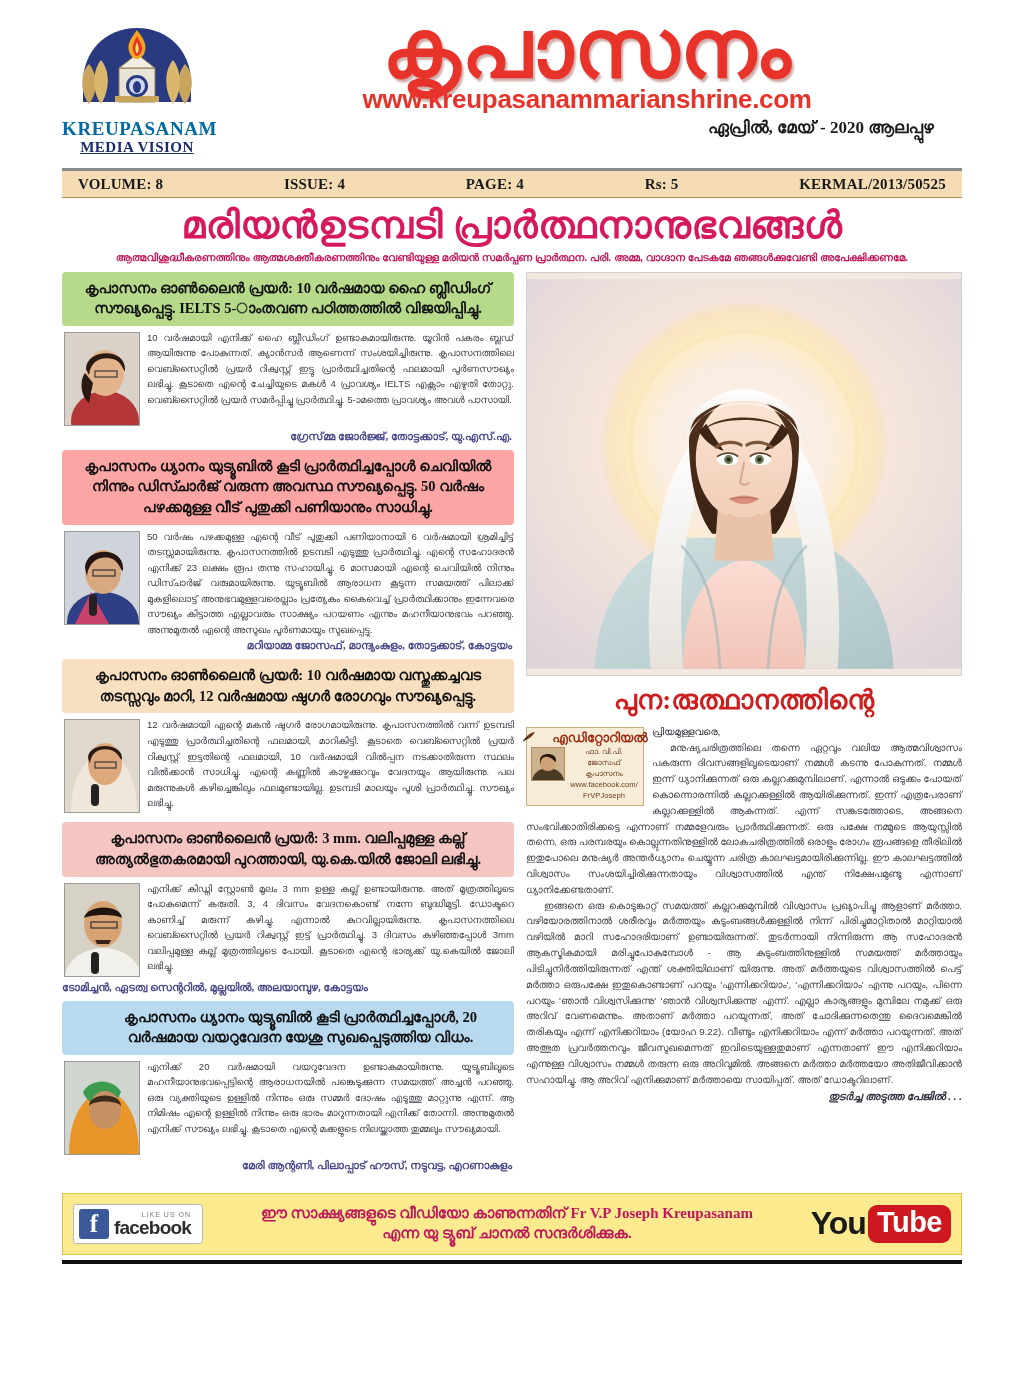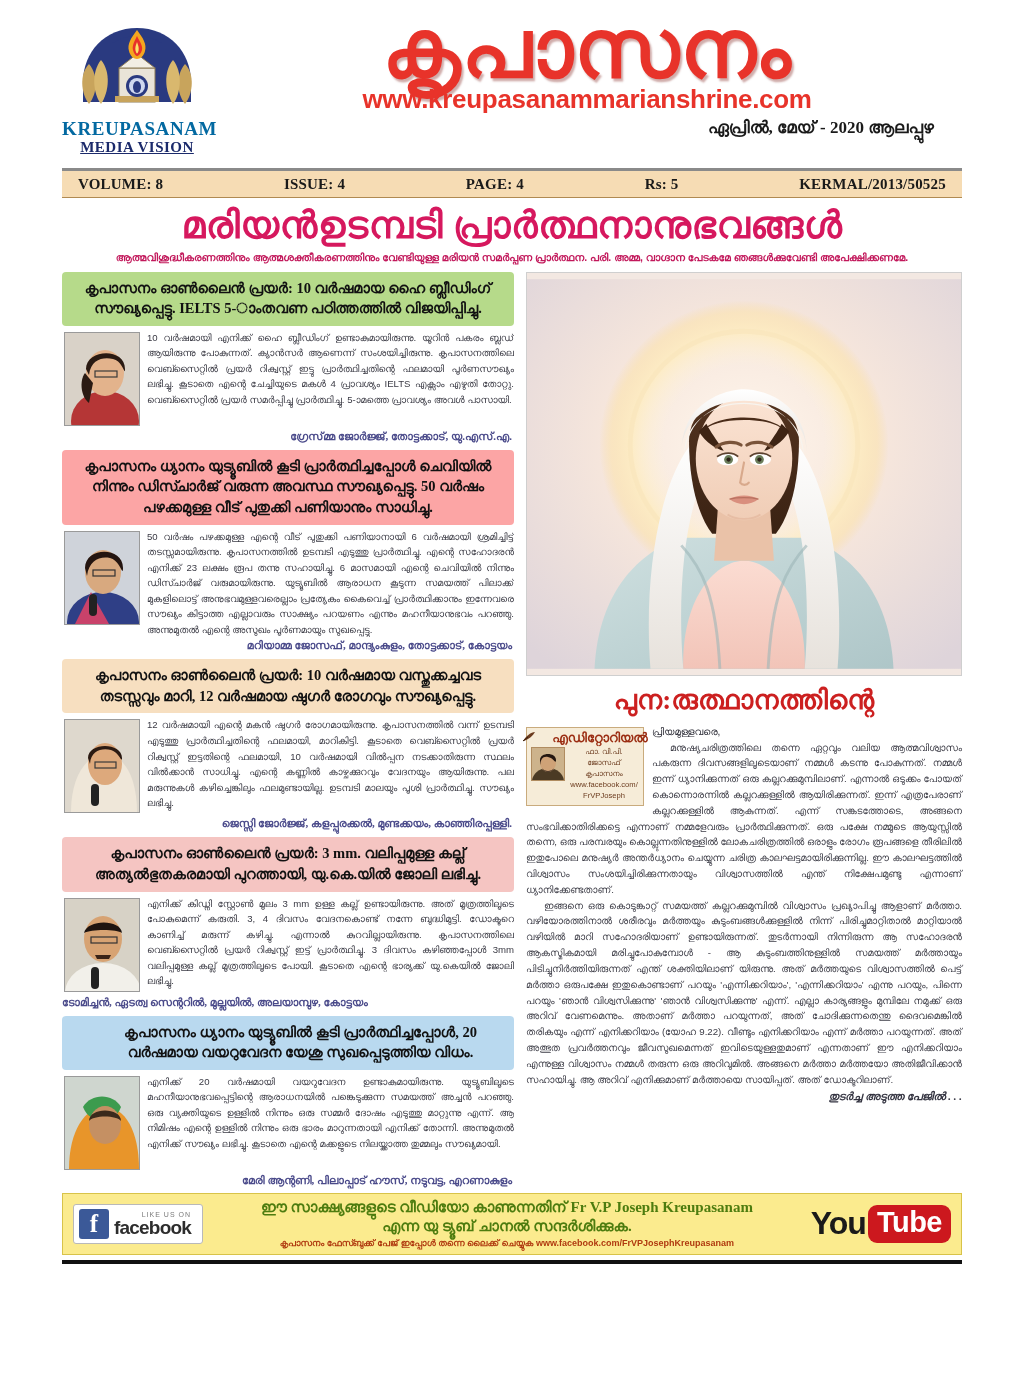--- a/index.html
+++ b/index.html
@@ -360,21 +360,21 @@
   }
   .footer-center {
     flex: 1;
     text-align: center;
     padding: 0 8px;
   }
   .fc-l1, .fc-l2 {
     font-family: "Liberation Serif", serif;
     font-weight: bold;
     font-size: 15px;
-    color: #4d7c0f;
+    color: #be185d;
     line-height: 1.28;
   }
   .fc-l3 {
     font-family: "Liberation Sans", sans-serif;
     font-size: 9px;
     font-weight: bold;
     color: #b03a10;
     margin-top: 2px;
   }
   .yt-logo {
@@ -509,21 +509,20 @@
               <rect width="74" height="92" fill="#ded8cd"></rect>
               <path d="M6 92 C6 56 22 34 40 34 C58 34 72 56 72 92 Z" fill="#efe7d9"></path>
               <ellipse cx="40" cy="44" rx="17" ry="21" fill="#dda97c"></ellipse>
               <path d="M23 38 C23 22 57 22 57 38 C57 44 54 32 46 30 C37 28 26 30 25 44 Z" fill="#2b1a12"></path>
               <rect x="30" y="42" width="21" height="6" fill="none" stroke="#3a3a3a" stroke-width="1.2"></rect>
               <rect x="26" y="64" width="8" height="22" rx="4" fill="#222"></rect>
             </svg>
           </div>
           <div class="t-text">12 വർഷമായി എന്റെ മകൻ ഷുഗർ രോഗമായിരുന്നു. കൃപാസനത്തിൽ വന്ന് ഉടമ്പടി എടുത്തു പ്രാർത്ഥിച്ചതിന്റെ ഫലമായി, മാറികിട്ടി. കൂടാതെ വെബ്സൈറ്റിൽ പ്രയർ റിക്വസ്റ്റ് ഇട്ടതിന്റെ ഫലമായി, 10 വർഷമായി വിൽപ്പന നടക്കാതിരുന്ന സ്ഥലം വിൽക്കാൻ സാധിച്ചു. എന്റെ കണ്ണിൽ കാഴ്ചക്കുറവും വേദനയും ആയിരുന്നു. പല മരുന്നുകൾ കഴിച്ചെങ്കിലും ഫലമുണ്ടായില്ല. ഉടമ്പടി മാലയും പൂശി പ്രാർത്ഥിച്ചു. സൗഖ്യം ലഭിച്ചു.</div>
         </div>
-        <div class="t-byline">ജെസ്സി ജോർജ്ജ്, കളപ്പുരക്കൽ, മുണ്ടക്കയം, കാഞ്ഞിരപ്പള്ളി.</div>
       </div>
 
       <div class="testimonial">
         <div class="t-head pink">കൃപാസനം ഓൺലൈൻ പ്രയർ: 3 mm. വലിപ്പമുള്ള കല്ല് അത്യൽഭുതകരമായി പുറത്തായി, യു.കെ.യിൽ ജോലി ലഭിച്ചു.</div>
         <div class="t-body">
           <div class="t-photo">
             <svg viewBox="0 0 74 92" xmlns="http://www.w3.org/2000/svg">
               <rect width="74" height="92" fill="#d7d2c6"></rect>
               <ellipse cx="38" cy="94" rx="38" ry="30" fill="#f2f0ea"></ellipse>
               <ellipse cx="38" cy="40" rx="19" ry="23" fill="#d7a373"></ellipse>
@@ -693,21 +692,20 @@
       <div class="fb-icon">f</div>
       <div class="fb-texts">
         <div class="fb-like">LIKE US ON</div>
         <div class="fb-word">facebook</div>
       </div>
     </div>
 
     <div class="footer-center">
       <div class="fc-l1">ഈ സാക്ഷ്യങ്ങളുടെ വീഡിയോ കാണുന്നതിന് Fr V.P Joseph Kreupasanam</div>
       <div class="fc-l2">എന്ന യു ട്യൂബ് ചാനൽ സന്ദർശിക്കുക.</div>
-      <div class="fc-l3">കൃപാസനം ഫേസ്ബുക്ക് പേജ് ഇപ്പോൾ തന്നെ ലൈക്ക് ചെയ്യുക www.facebook.com/FrVPJosephKreupasanam</div>
     </div>
 
     <div class="yt-logo">
       <span class="yt-you">You</span>
       <span class="yt-tube">Tube</span>
     </div>
   </div>
 
   <div class="bottom-rule"></div>
 

